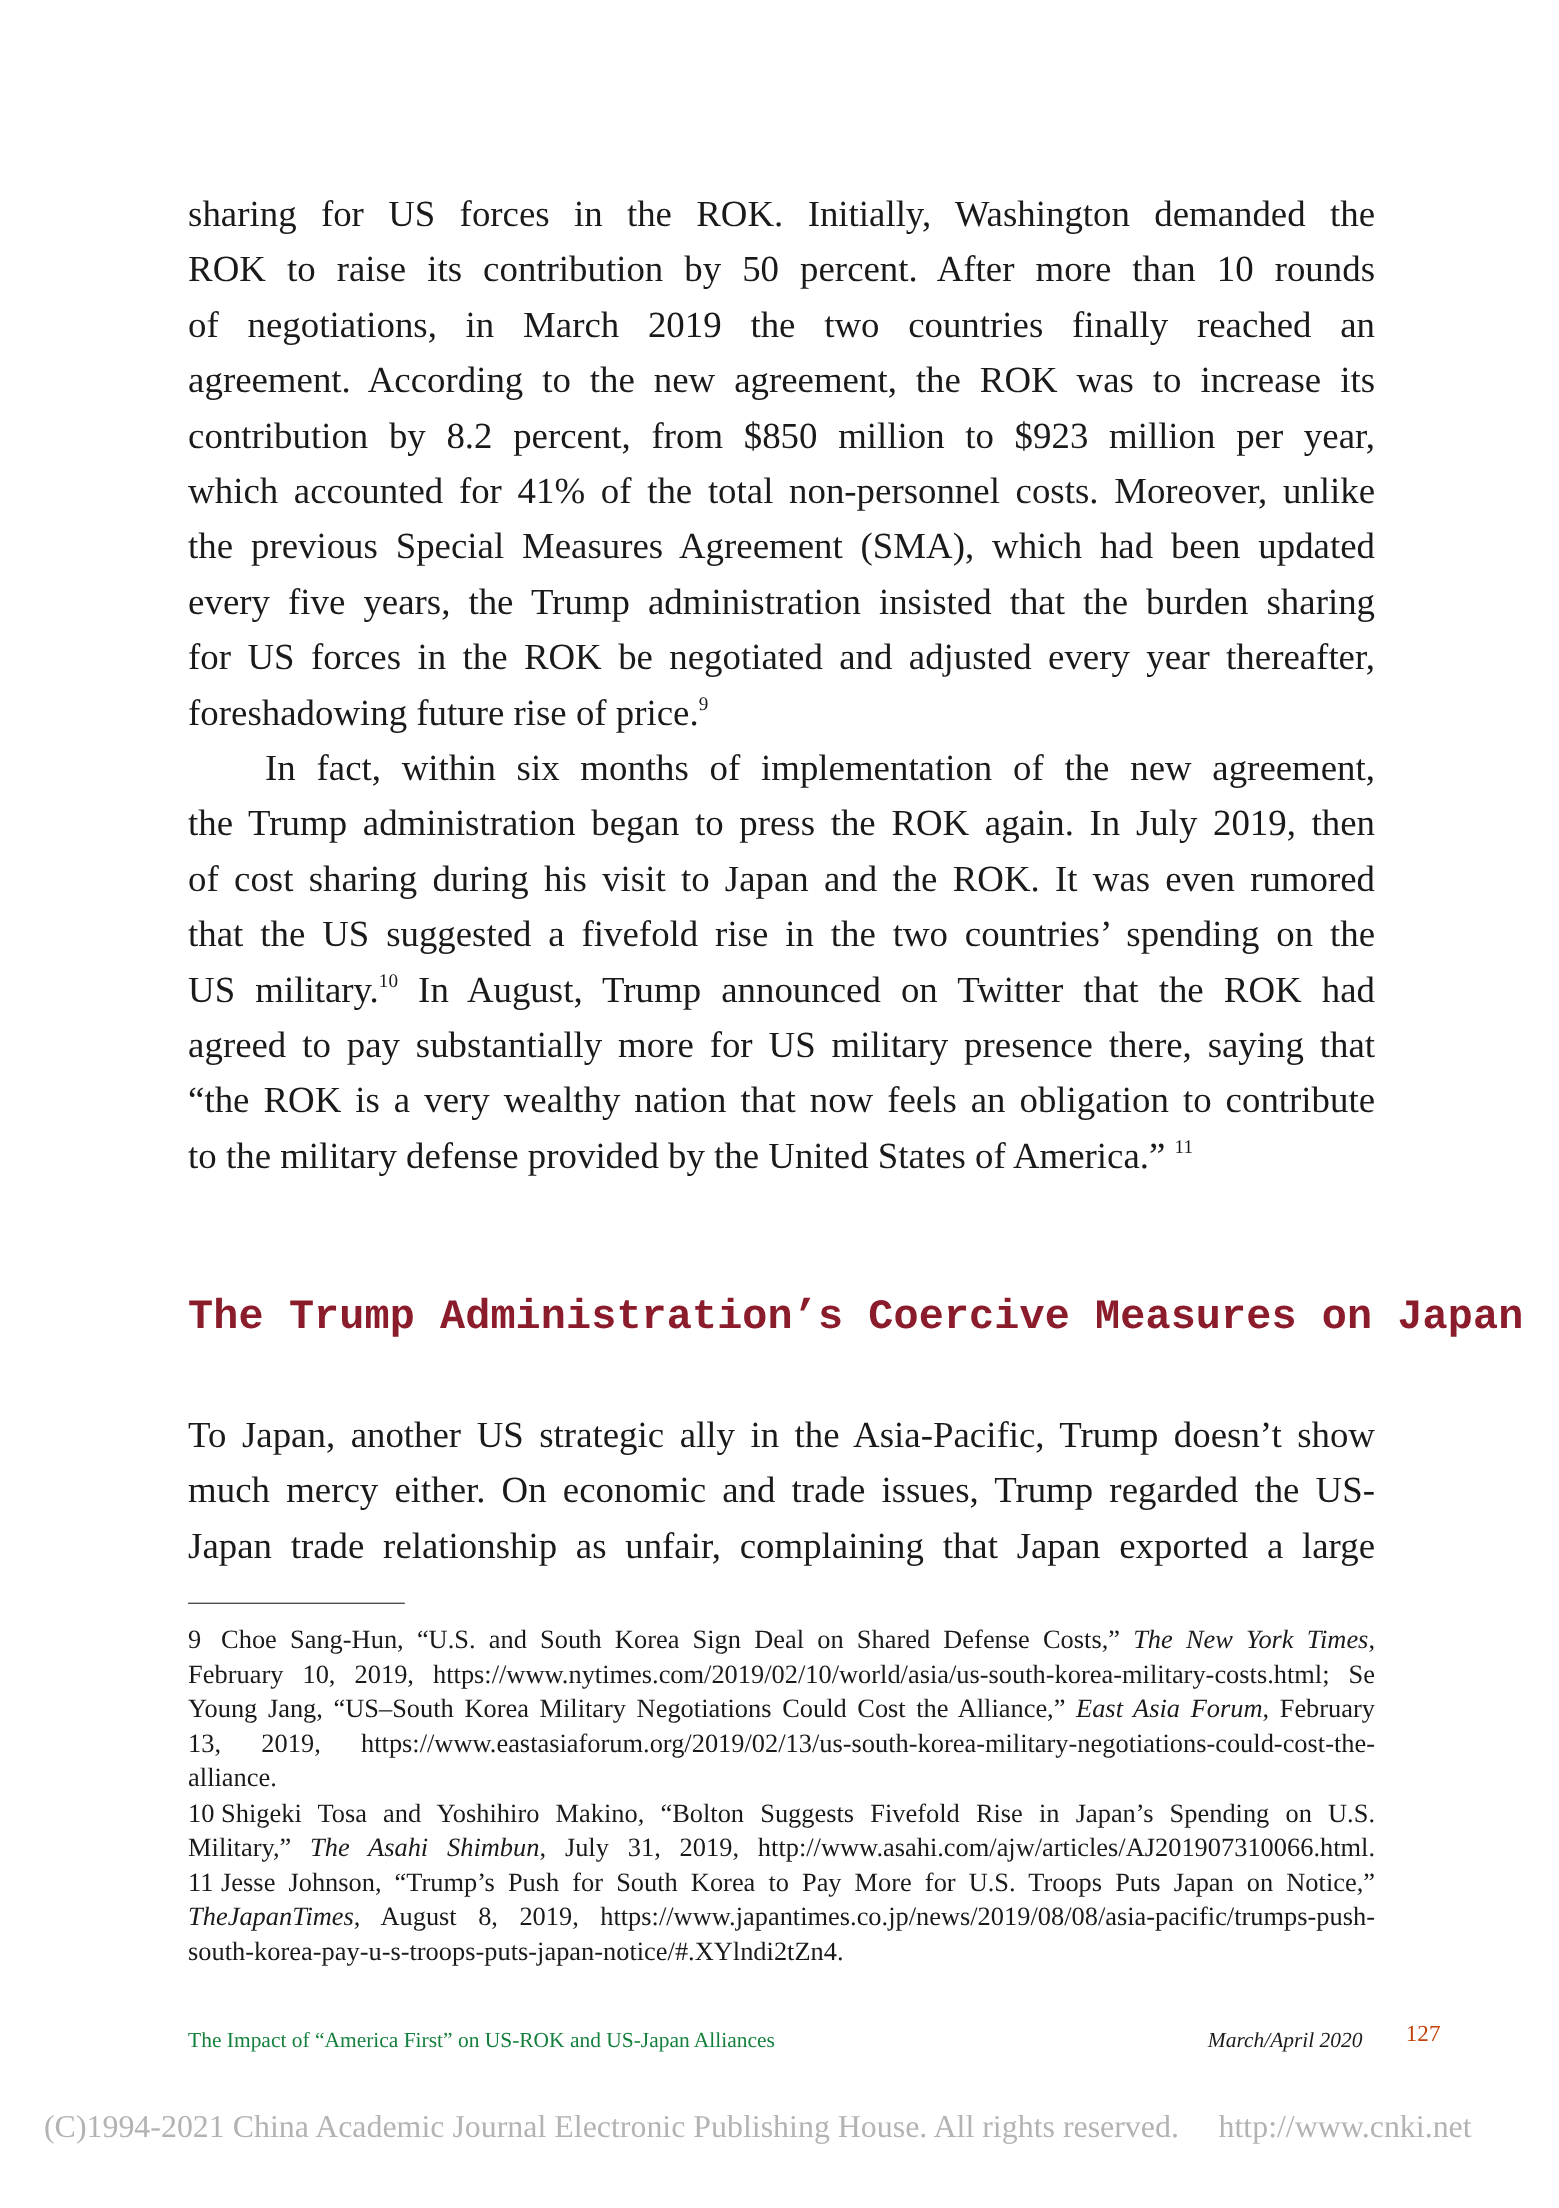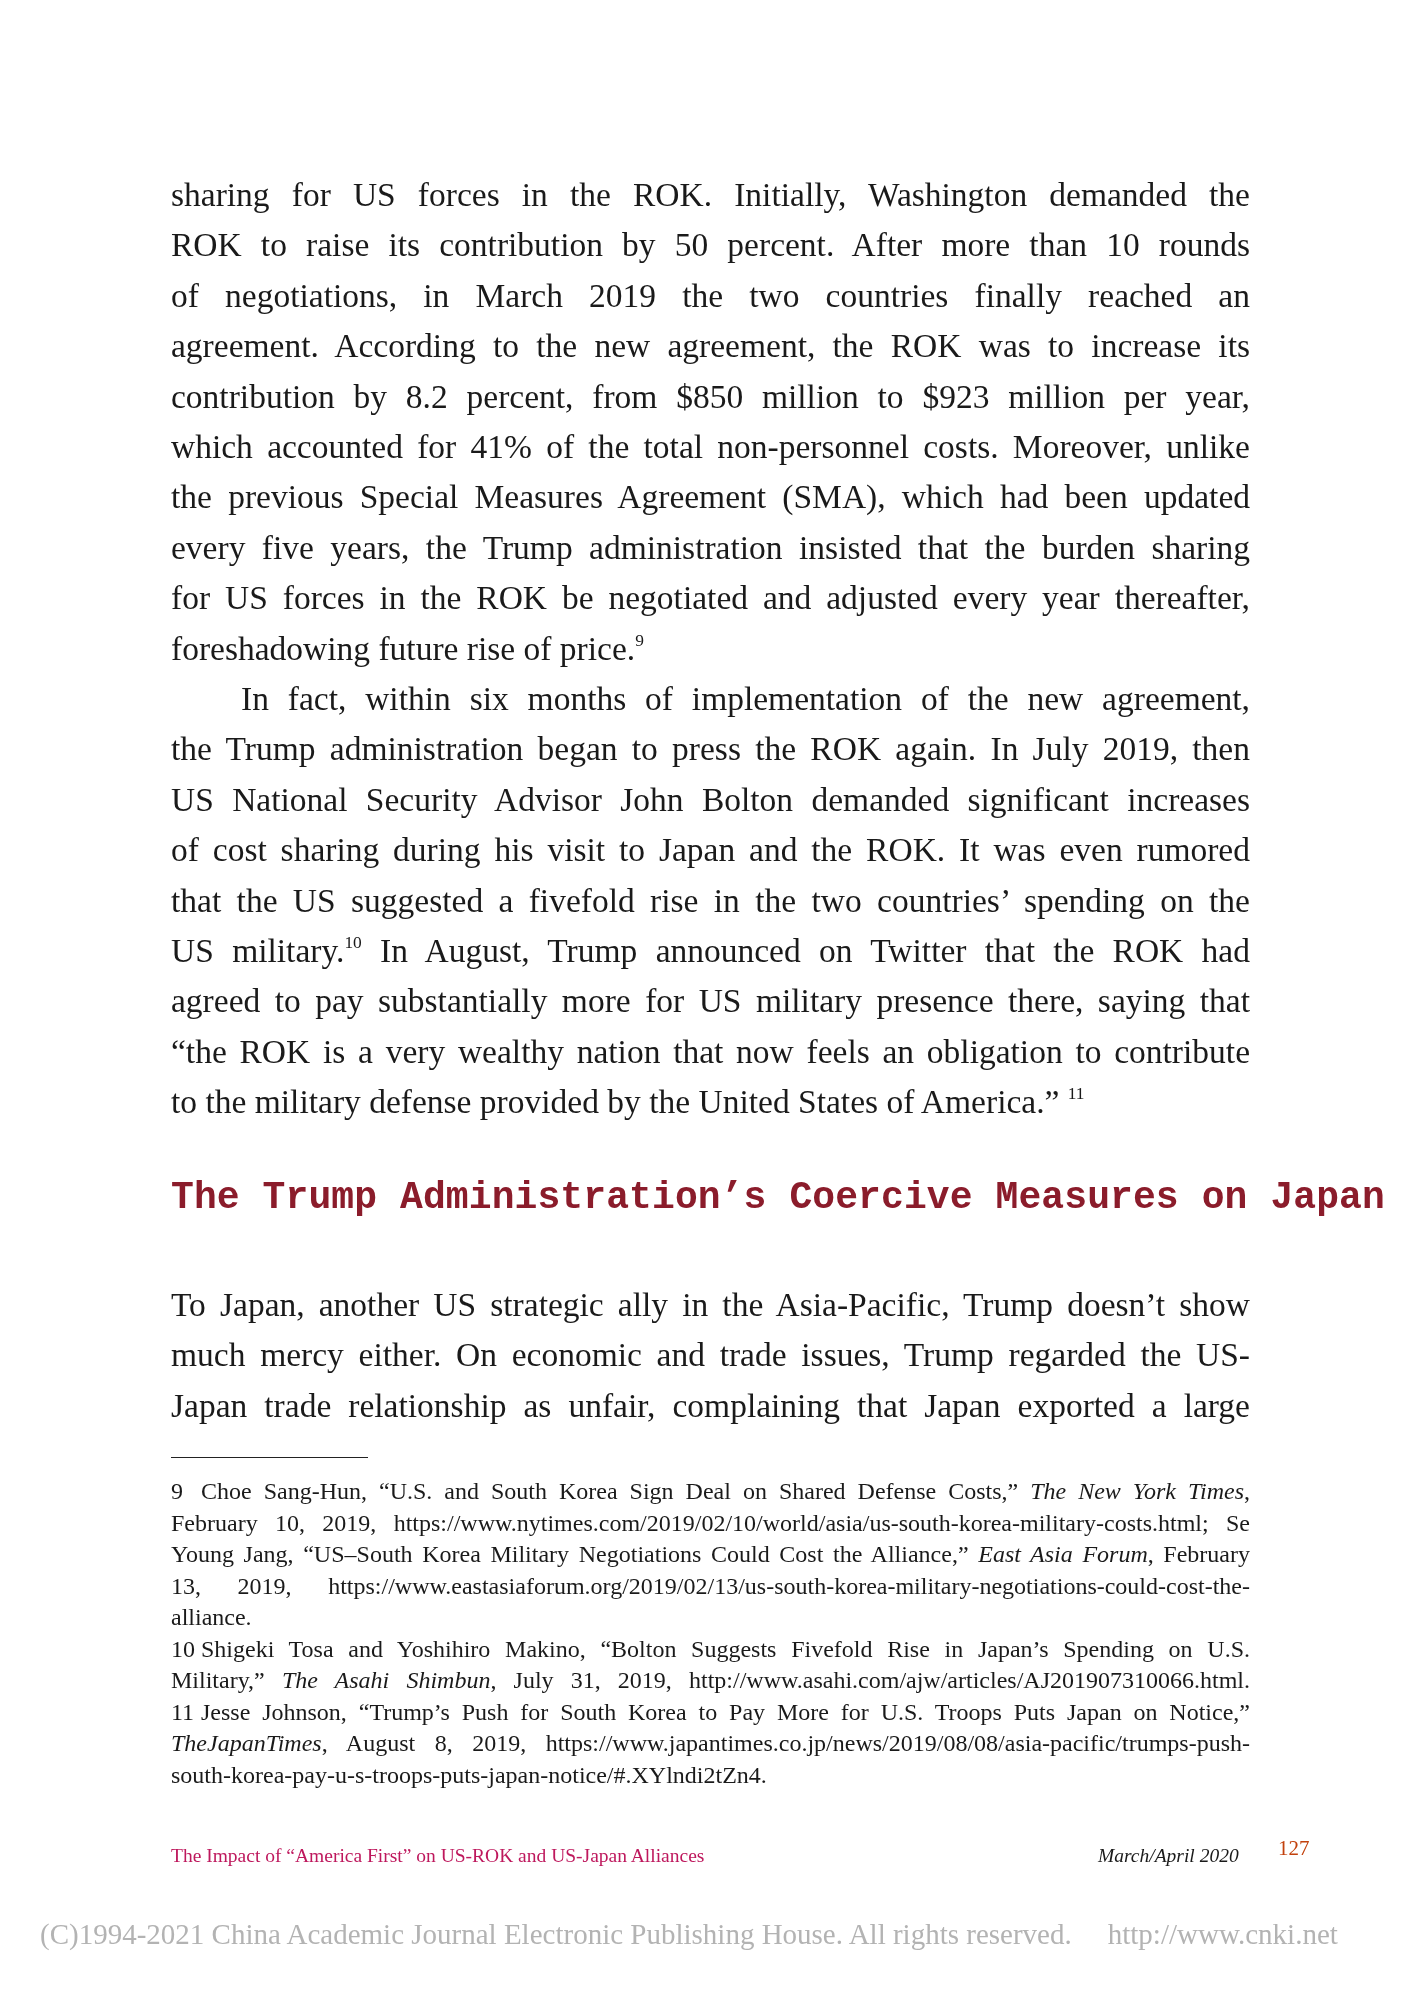--- a/index.html
+++ b/index.html
@@ -35,21 +35,21 @@
       font-size: 24px; line-height: 31.5px; color: #1a1a1a;
     }
     .fn-line { display: block; white-space: nowrap; text-align: justify; text-align-last: justify; height: 31.5px; }
     .fn-line.last { text-align-last: left; }
     .fn-num { display: inline-block; min-width: 30px; }
     i { font-style: italic; }
 
     .running-footer-left {
       position: absolute; left: 171px; top: 1845px;
       font-family: "Liberation Serif", "DejaVu Serif", serif;
-      font-size: 19.5px; color: #be185d;
+      font-size: 19.5px; color: #15803d;
     }
     .running-footer-issue {
       position: absolute; left: 1098px; top: 1845px;
       font-family: "Liberation Serif", "DejaVu Serif", serif;
       font-style: italic; font-size: 19.5px; color: #1a1a1a;
     }
     .page-number {
       position: absolute; left: 1278px; top: 1836px;
       font-family: "Liberation Serif", "DejaVu Serif", serif;
       font-size: 21px; color: #c2410c;
@@ -75,21 +75,20 @@
     <span class="line">which accounted for 41% of the total non-personnel costs. Moreover, unlike</span>
     <span class="line">the previous Special Measures Agreement (SMA), which had been updated</span>
     <span class="line">every five years, the Trump administration insisted that the burden sharing</span>
     <span class="line">for US forces in the ROK be negotiated and adjusted every year thereafter,</span>
     <span class="line last"><span>foreshadowing future rise of price.</span><sup>9</sup></span>
   </div>
 
   <div class="body-text" id="para2">
     <span class="line indent">In fact, within six months of implementation of the new agreement,</span>
     <span class="line">the Trump administration began to press the ROK again. In July 2019, then</span>
-    <span class="line">US National Security Advisor John Bolton demanded significant increases</span>
     <span class="line">of cost sharing during his visit to Japan and the ROK. It was even rumored</span>
     <span class="line">that the US suggested a fivefold rise in the two countries’ spending on the</span>
     <span class="line"><span>US military.</span><sup>10</sup><span> In August, Trump announced on Twitter that the ROK had</span></span>
     <span class="line">agreed to pay substantially more for US military presence there, saying that</span>
     <span class="line">“the ROK is a very wealthy nation that now feels an obligation to contribute</span>
     <span class="line last"><span>to the military defense provided by the United States of America.” </span><sup>11</sup></span>
   </div>
 
   <h2 class="section-heading" style="margin:0;">The Trump Administration’s Coercive Measures on Japan</h2>
 

